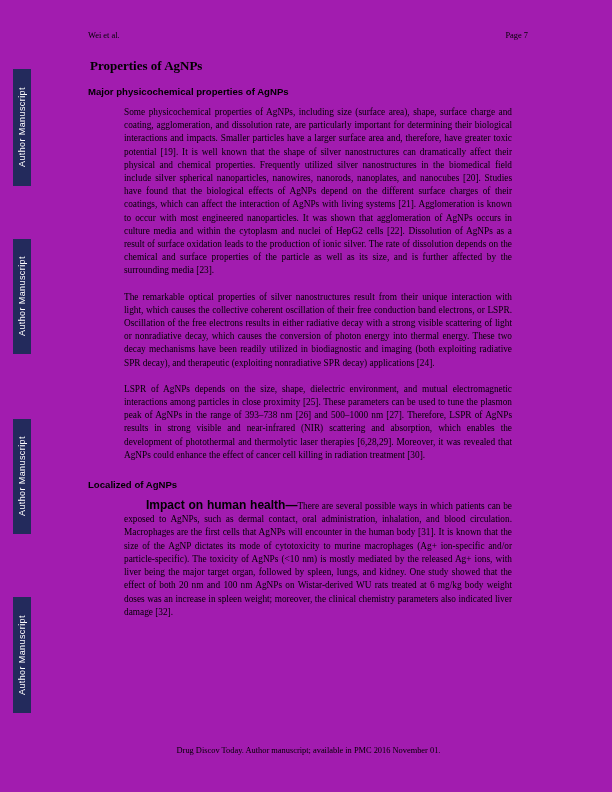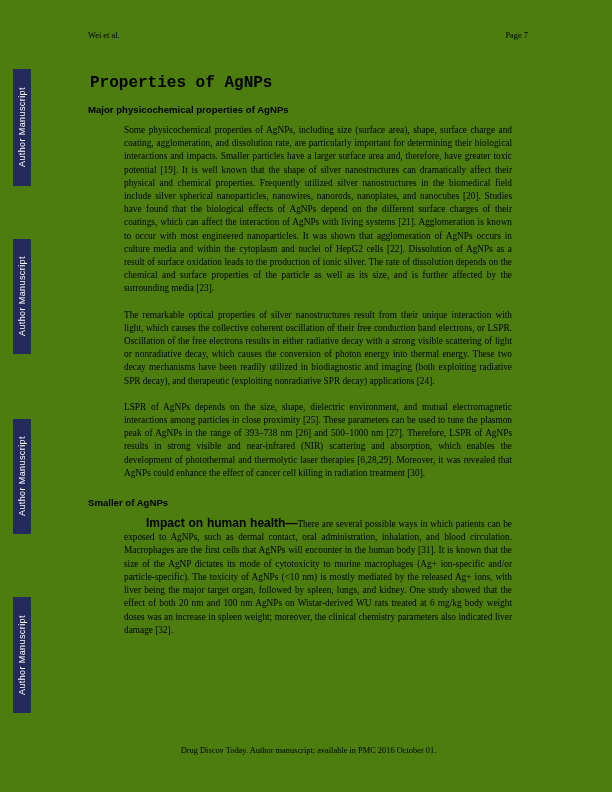--- a/index.html
+++ b/index.html
@@ -6,21 +6,21 @@
   html, body { margin: 0; padding: 0; }
   body {
     width: 612px; height: 792px;
     background: #ffffff;
     font-family: "Liberation Serif", serif;
     color: #000;
   }
   .page {
     position: relative;
     width: 612px; height: 792px;
-    background: #4d7c0f;
+    background: #a21caf;
     overflow: hidden;
   }
 
   
   .strip {
     position: absolute;
     left: 13px;
     width: 18px;
     background: var(--wm, #232a5c);
     color: #ffffff;
@@ -48,24 +48,24 @@
     font-size: 8.4px;
   }
 
   
   .content {
     position: absolute;
     top: 58px; left: 88px;
     width: 441px;
   }
   h1.sec-title {
-    font-family: Liberation Mono, monospace;
-    font-size: 16px;
+    font-family: Liberation Serif, serif;
+    font-size: 13px;
     font-weight: bold;
-    margin: 16px 0 12px 2px;
+    margin: 0 0 12px 2px;
   }
   h2.sub-heading {
     font-family: Liberation Sans, sans-serif;
     font-size: 9.6px;
     font-weight: bold;
     margin: 0 0 9px 0;
   }
   p.body-text {
     margin: 0 17px 13px 36px;
     font-size: 9.3px;
@@ -107,21 +107,21 @@
 
   <div class="content">
     <h1 class="sec-title">Properties of AgNPs</h1>
 
     <h2 class="sub-heading">Major physicochemical properties of AgNPs</h2>
     <p class="body-text">Some physicochemical properties of AgNPs, including size (surface area), shape, surface charge and coating, agglomeration, and dissolution rate, are particularly important for determining their biological interactions and impacts. Smaller particles have a larger surface area and, therefore, have greater toxic potential [19]. It is well known that the shape of silver nanostructures can dramatically affect their physical and chemical properties. Frequently utilized silver nanostructures in the biomedical field include silver spherical nanoparticles, nanowires, nanorods, nanoplates, and nanocubes [20]. Studies have found that the biological effects of AgNPs depend on the different surface charges of their coatings, which can affect the interaction of AgNPs with living systems [21]. Agglomeration is known to occur with most engineered nanoparticles. It was shown that agglomeration of AgNPs occurs in culture media and within the cytoplasm and nuclei of HepG2 cells [22]. Dissolution of AgNPs as a result of surface oxidation leads to the production of ionic silver. The rate of dissolution depends on the chemical and surface properties of the particle as well as its size, and is further affected by the surrounding media [23].</p>
 
     <p class="body-text">The remarkable optical properties of silver nanostructures result from their unique interaction with light, which causes the collective coherent oscillation of their free conduction band electrons, or LSPR. Oscillation of the free electrons results in either radiative decay with a strong visible scattering of light or nonradiative decay, which causes the conversion of photon energy into thermal energy. These two decay mechanisms have been readily utilized in biodiagnostic and imaging (both exploiting radiative SPR decay), and therapeutic (exploiting nonradiative SPR decay) applications [24].</p>
     <p class="body-text">LSPR of AgNPs depends on the size, shape, dielectric environment, and mutual electromagnetic interactions among particles in close proximity [25]. These parameters can be used to tune the plasmon peak of AgNPs in the range of 393–738 nm [26] and 500–1000 nm [27]. Therefore, LSPR of AgNPs results in strong visible and near-infrared (NIR) scattering and absorption, which enables the development of photothermal and thermolytic laser therapies [6,28,29]. Moreover, it was revealed that AgNPs could enhance the effect of cancer cell killing in radiation treatment [30].</p>
 
-    <h2 class="sub-heading">Smaller of AgNPs</h2>
+    <h2 class="sub-heading">Localized of AgNPs</h2>
     <p class="body-text impact"><span class="run-in">Impact on human health—</span><span>There are several possible ways in which patients can be exposed to AgNPs, such as dermal contact, oral administration, inhalation, and blood circulation. Macrophages are the first cells that AgNPs will encounter in the human body [31]. It is known that the size of the AgNP dictates its mode of cytotoxicity to murine macrophages (Ag+ ion-specific and/or particle-specific). The toxicity of AgNPs (&lt;10 nm) is mostly mediated by the released Ag+ ions, with liver being the major target organ, followed by spleen, lungs, and kidney. One study showed that the effect of both 20 nm and 100 nm AgNPs on Wistar-derived WU rats treated at 6 mg/kg body weight doses was an increase in spleen weight; moreover, the clinical chemistry parameters also indicated liver damage [32].</span></p>
   </div>
 
   <div class="footer">
-    <span class="journal">Drug Discov Today</span><span>. Author manuscript; available in PMC 2016 October 01.</span>
+    <span class="journal">Drug Discov Today</span><span>. Author manuscript; available in PMC 2016 November 01.</span>
   </div>
 
 </div>
 
 </body></html>

